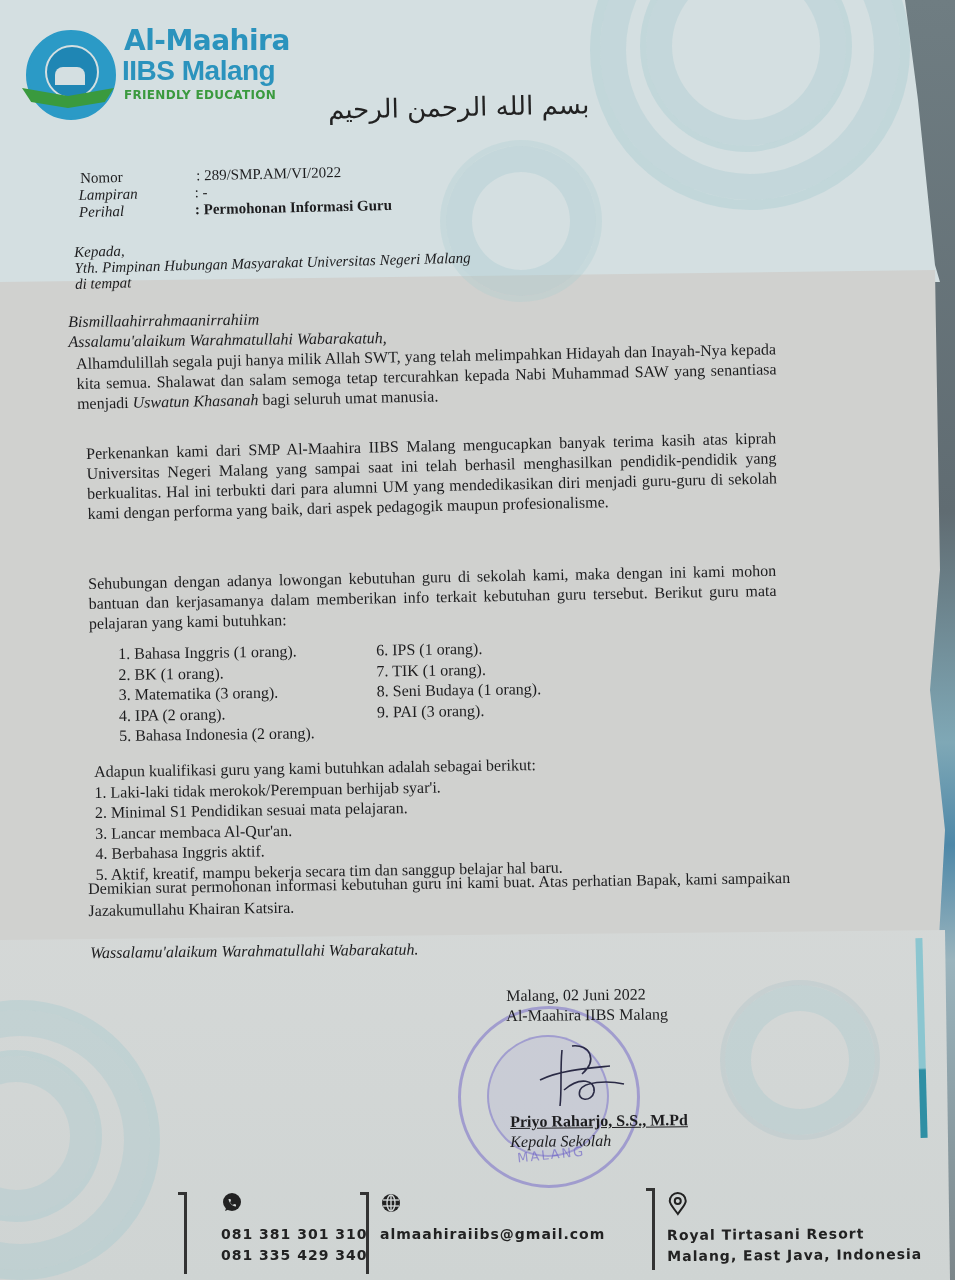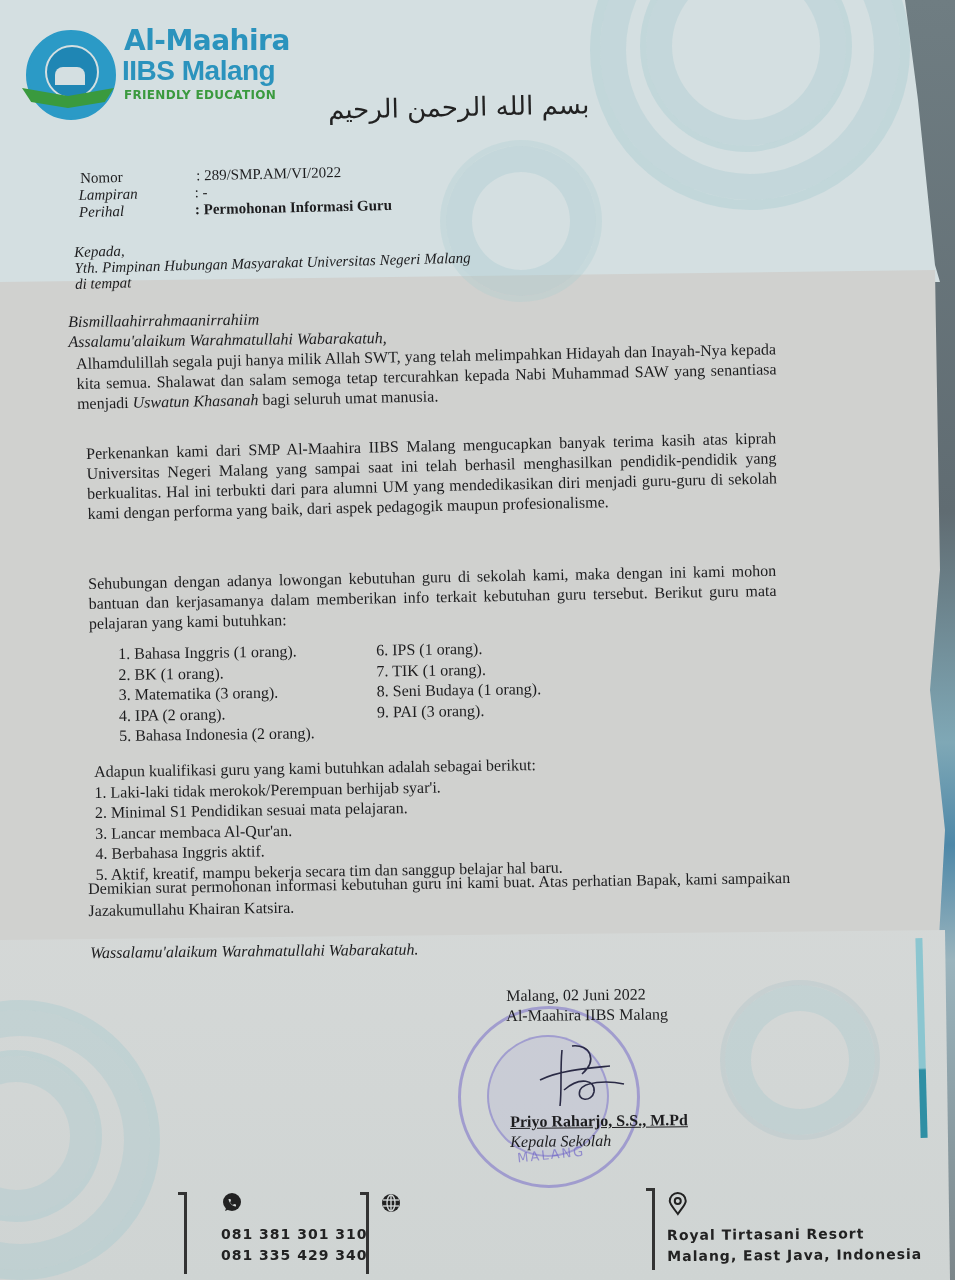--- a/index.html
+++ b/index.html
@@ -254,20 +254,21 @@
 <div class="footer-col f2">
   <svg class="f-icon" width="22" height="22" viewBox="0 0 22 22">
     <circle cx="11" cy="11" r="9" fill="#222"></circle>
     <g stroke="#d2d6d6" stroke-width="1.4" fill="none">
       <ellipse cx="11" cy="11" rx="4" ry="8"></ellipse>
       <line x1="3" y1="8" x2="19" y2="8"></line>
       <line x1="3" y1="14" x2="19" y2="14"></line>
       <line x1="11" y1="3" x2="11" y2="19"></line>
     </g>
   </svg>
+  <div>almaahiraiibs@gmail.com</div>
 </div>
 
 <div class="footer-bar" style="left:652px; top:1188px;"></div>
 <div class="footer-col f3">
   <svg class="f-icon" width="22" height="24" viewBox="0 0 22 24">
     <path d="M11 22 C6 15, 3 12, 3 9 A8 8 0 0 1 19 9 C19 12, 16 15, 11 22 Z" fill="none" stroke="#222" stroke-width="2"></path>
     <circle cx="11" cy="9" r="3" fill="none" stroke="#222" stroke-width="2"></circle>
   </svg>
   <div>Royal Tirtasani Resort</div>
   <div>Malang, East Java, Indonesia</div>

